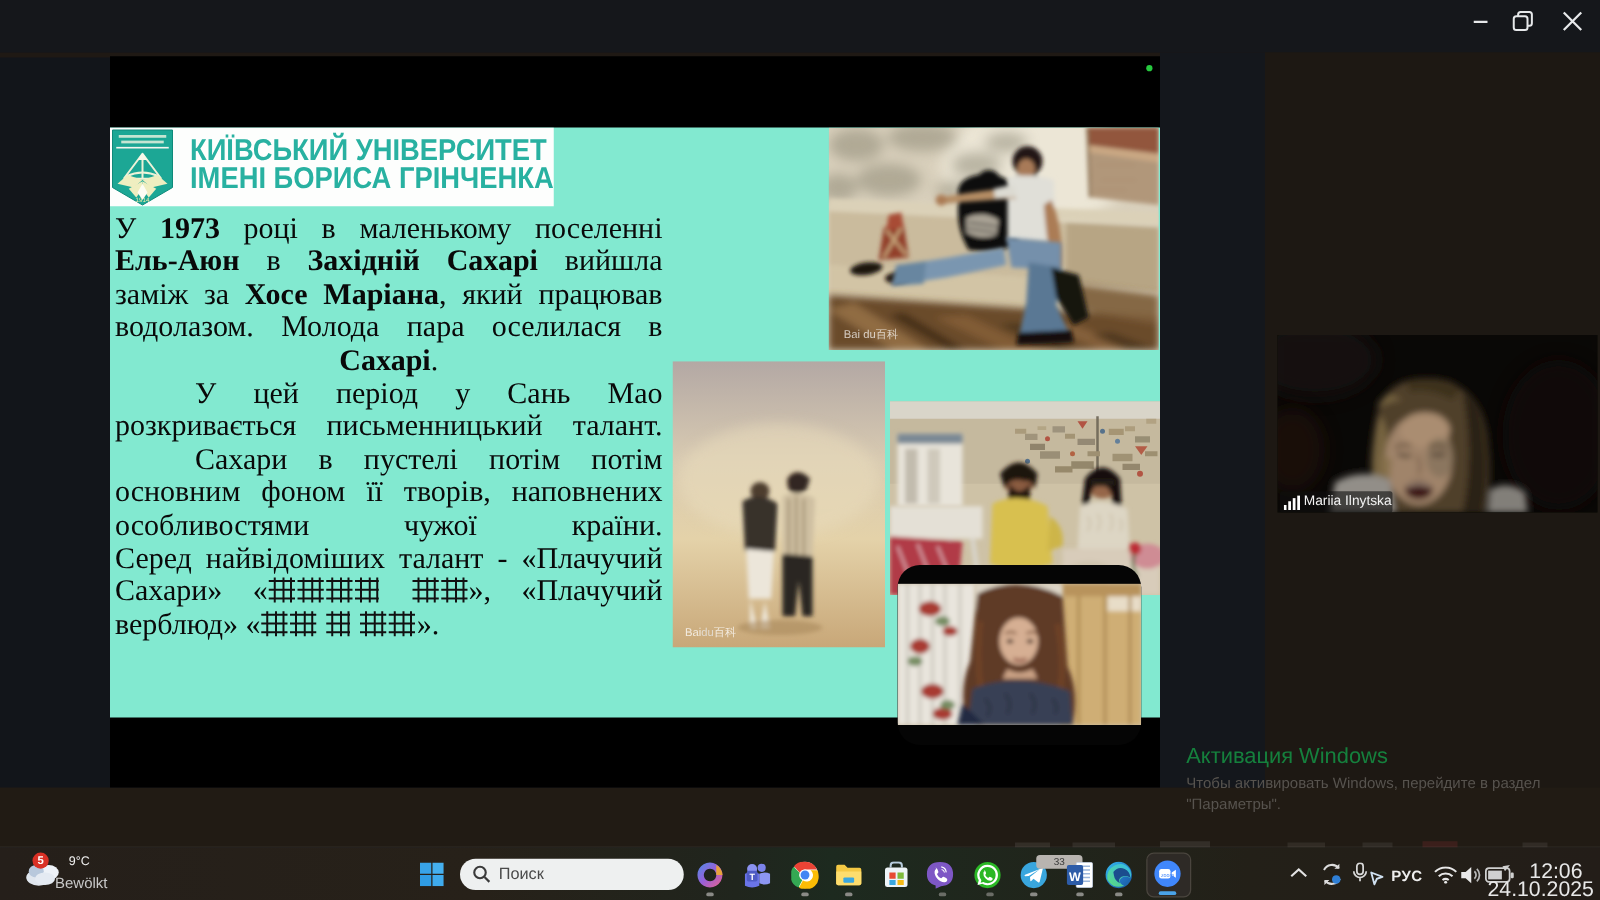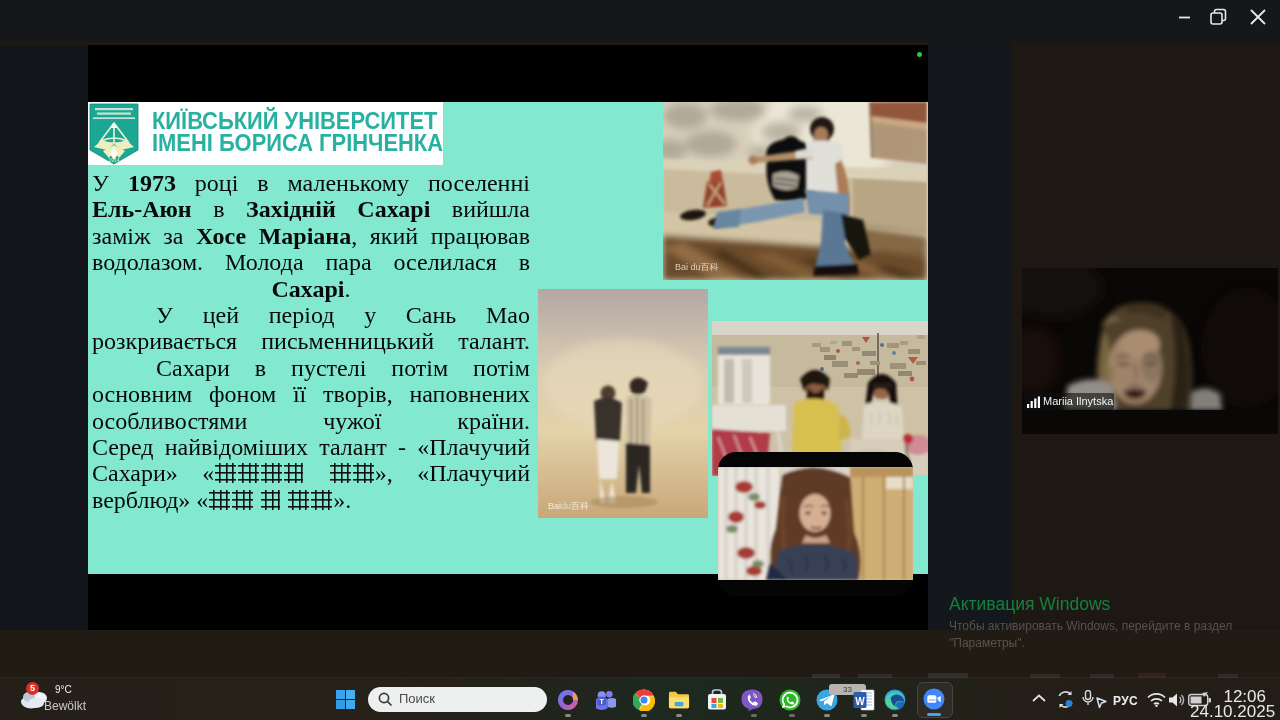--- a/index.html
+++ b/index.html
@@ -379,21 +379,21 @@
         <ellipse cx="106" cy="46" rx="2.6" ry="1.6" fill="#3c281e"></ellipse>
           <path d="M93 60 q5 3 10 0" stroke="#8a4a3a" stroke-width="2.2" fill="none"></path>
           <path d="M88 68 Q97 74 108 68 L112 76 H84 Z" fill="#caa285"></path>
           <path d="M60 84 Q97 70 138 86 L140 113 H56 Z" fill="#394055"></path>
           <path d="M70 92 q6 6 2 14 M86 88 q6 6 2 16 M106 88 q6 6 2 16 M124 92 q5 6 2 12" stroke="#2a3042" stroke-width="2" fill="none"></path>
           <path d="M52 96 L70 113 H48 Z" fill="#232c42"></path>
         </g>
       </svg>
     </div>
 
-  <div class="abs" id="vid2" style="left:1022px;top:268px;width:256px;height:166px;background:#0a0806;overflow:hidden;">
+  <div class="abs" id="vid2" style="left:1022px;top:268px;width:256px;height:142px;background:#0a0806;overflow:hidden;">
     <svg width="256" height="142" viewBox="0 0 256 142">
       <defs>
         <filter id="b3" x="-40%" y="-40%" width="180%" height="180%">
           <feGaussianBlur stdDeviation="7"></feGaussianBlur>
         </filter>
         <filter id="b4" x="-40%" y="-40%" width="180%" height="180%">
           <feGaussianBlur stdDeviation="2.5"></feGaussianBlur>
         </filter>
       </defs>
       <rect width="256" height="142" fill="#0b0907"></rect>

